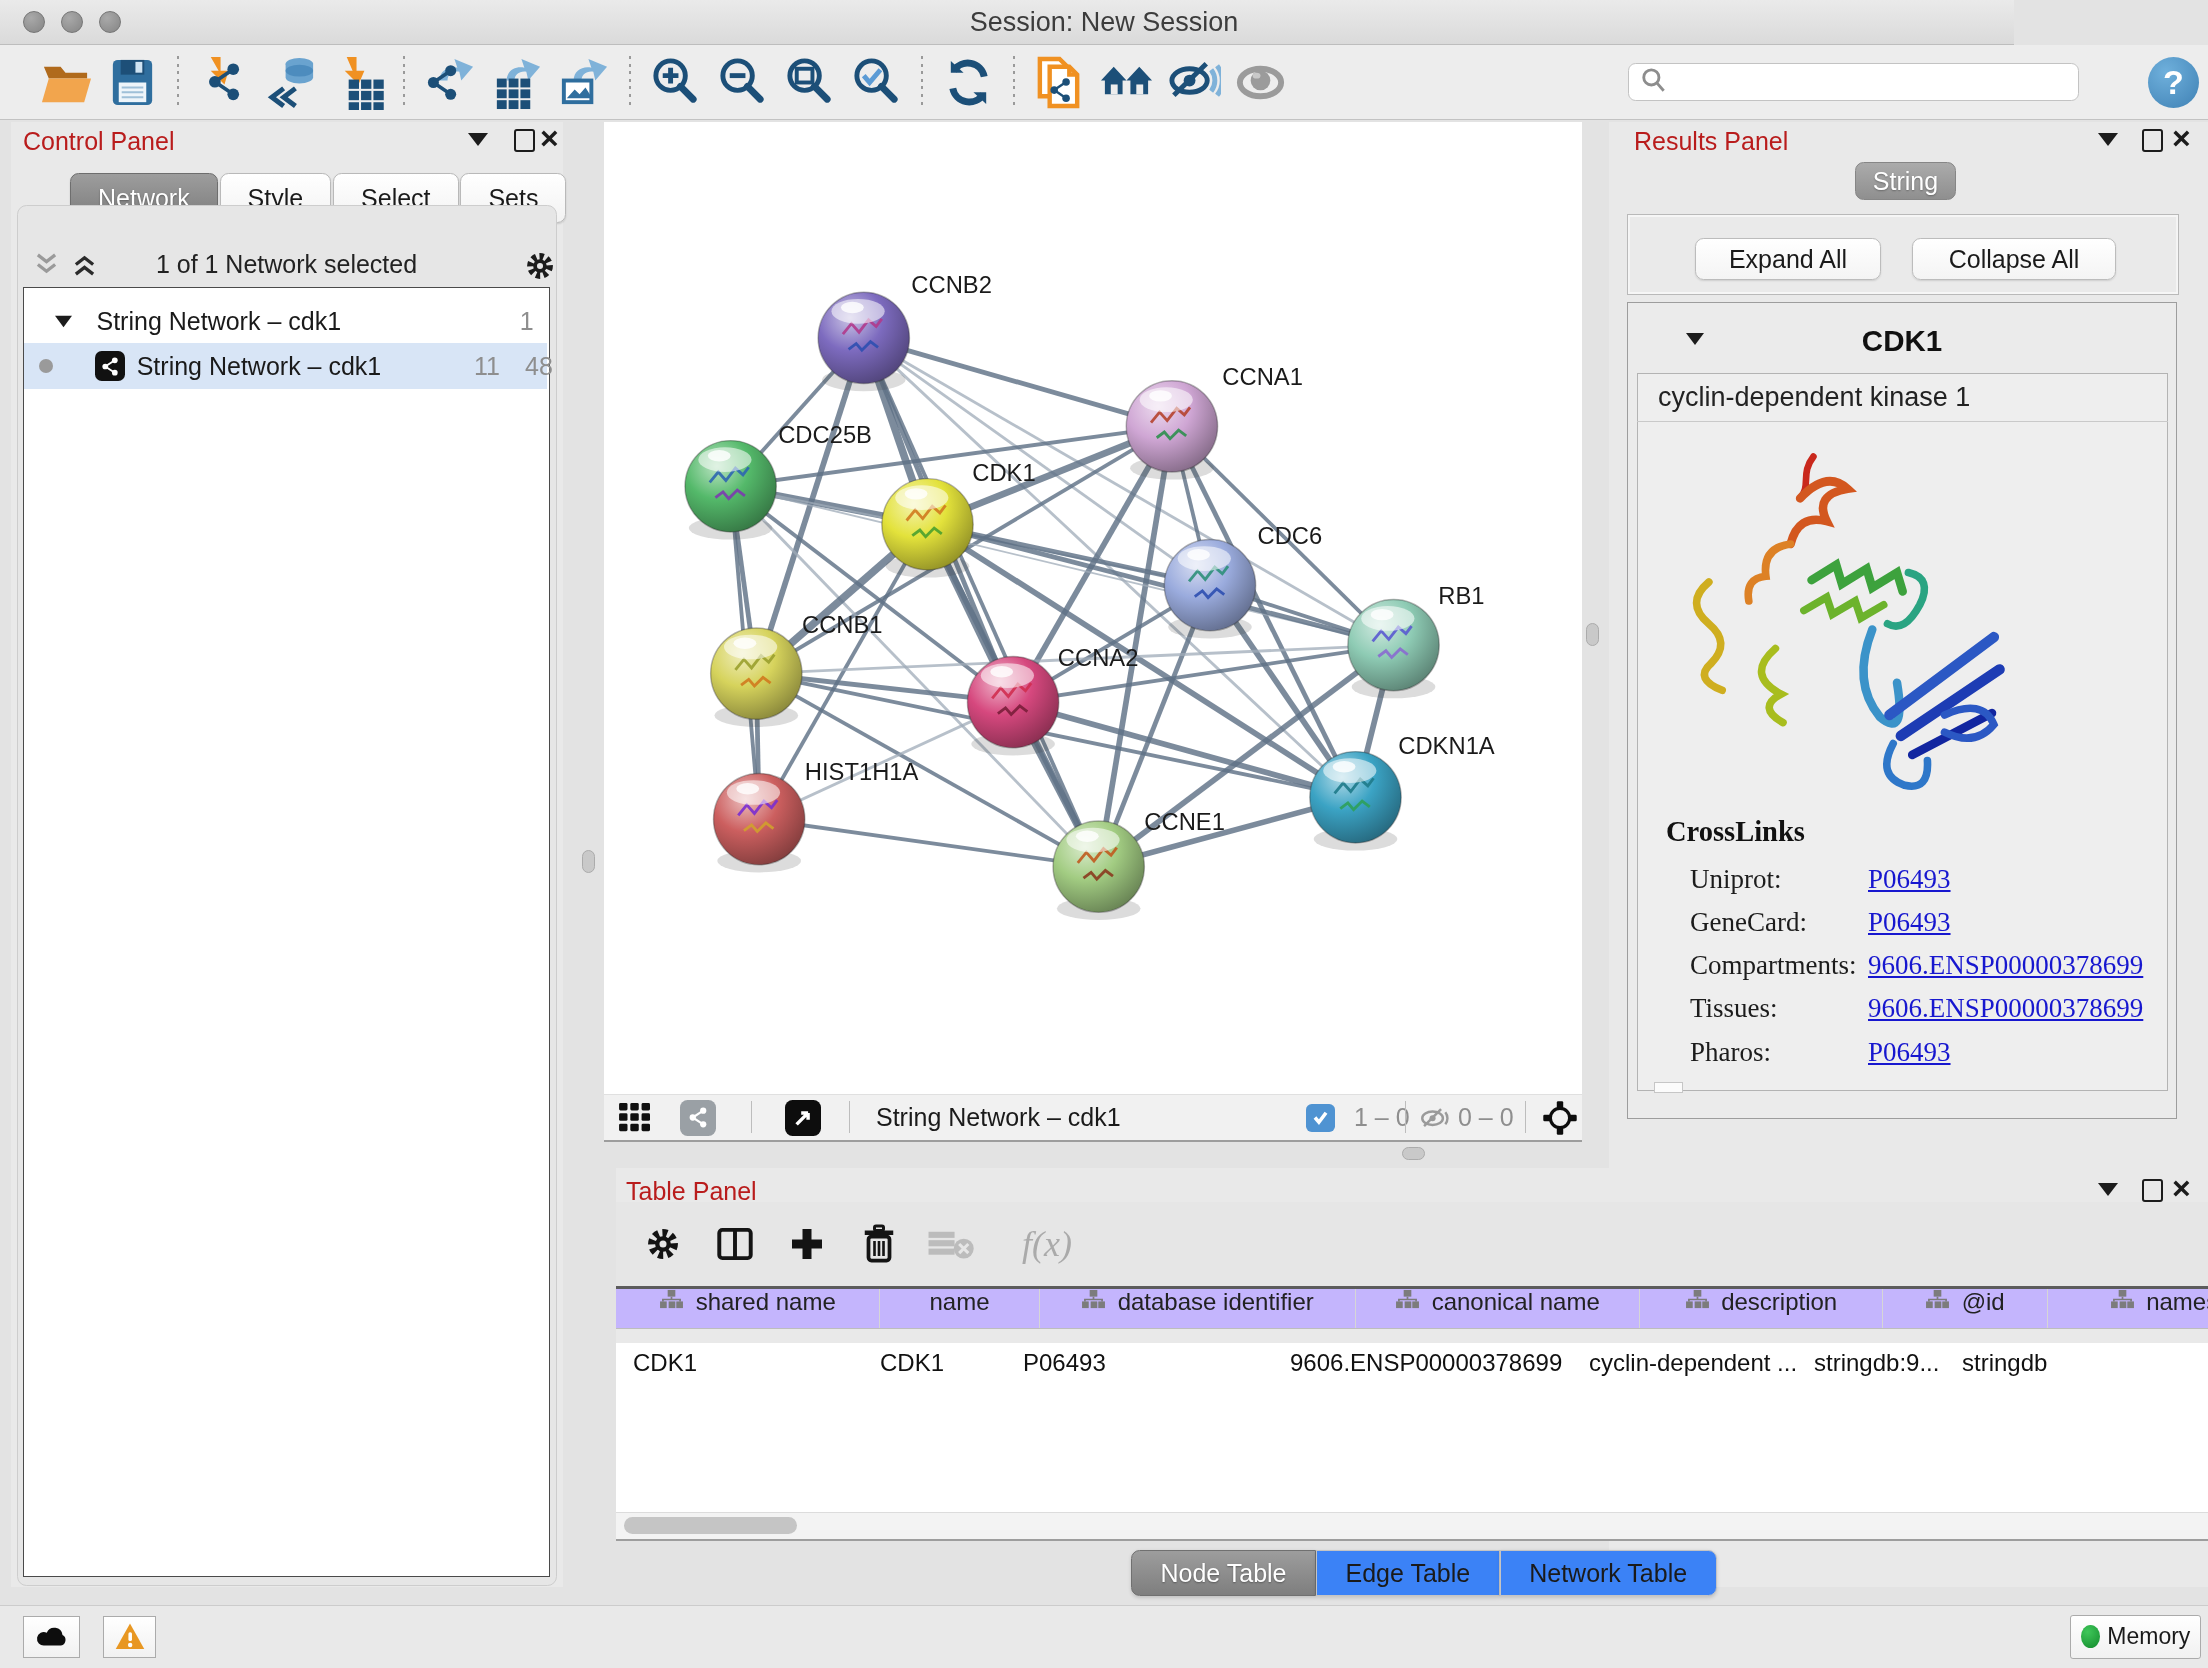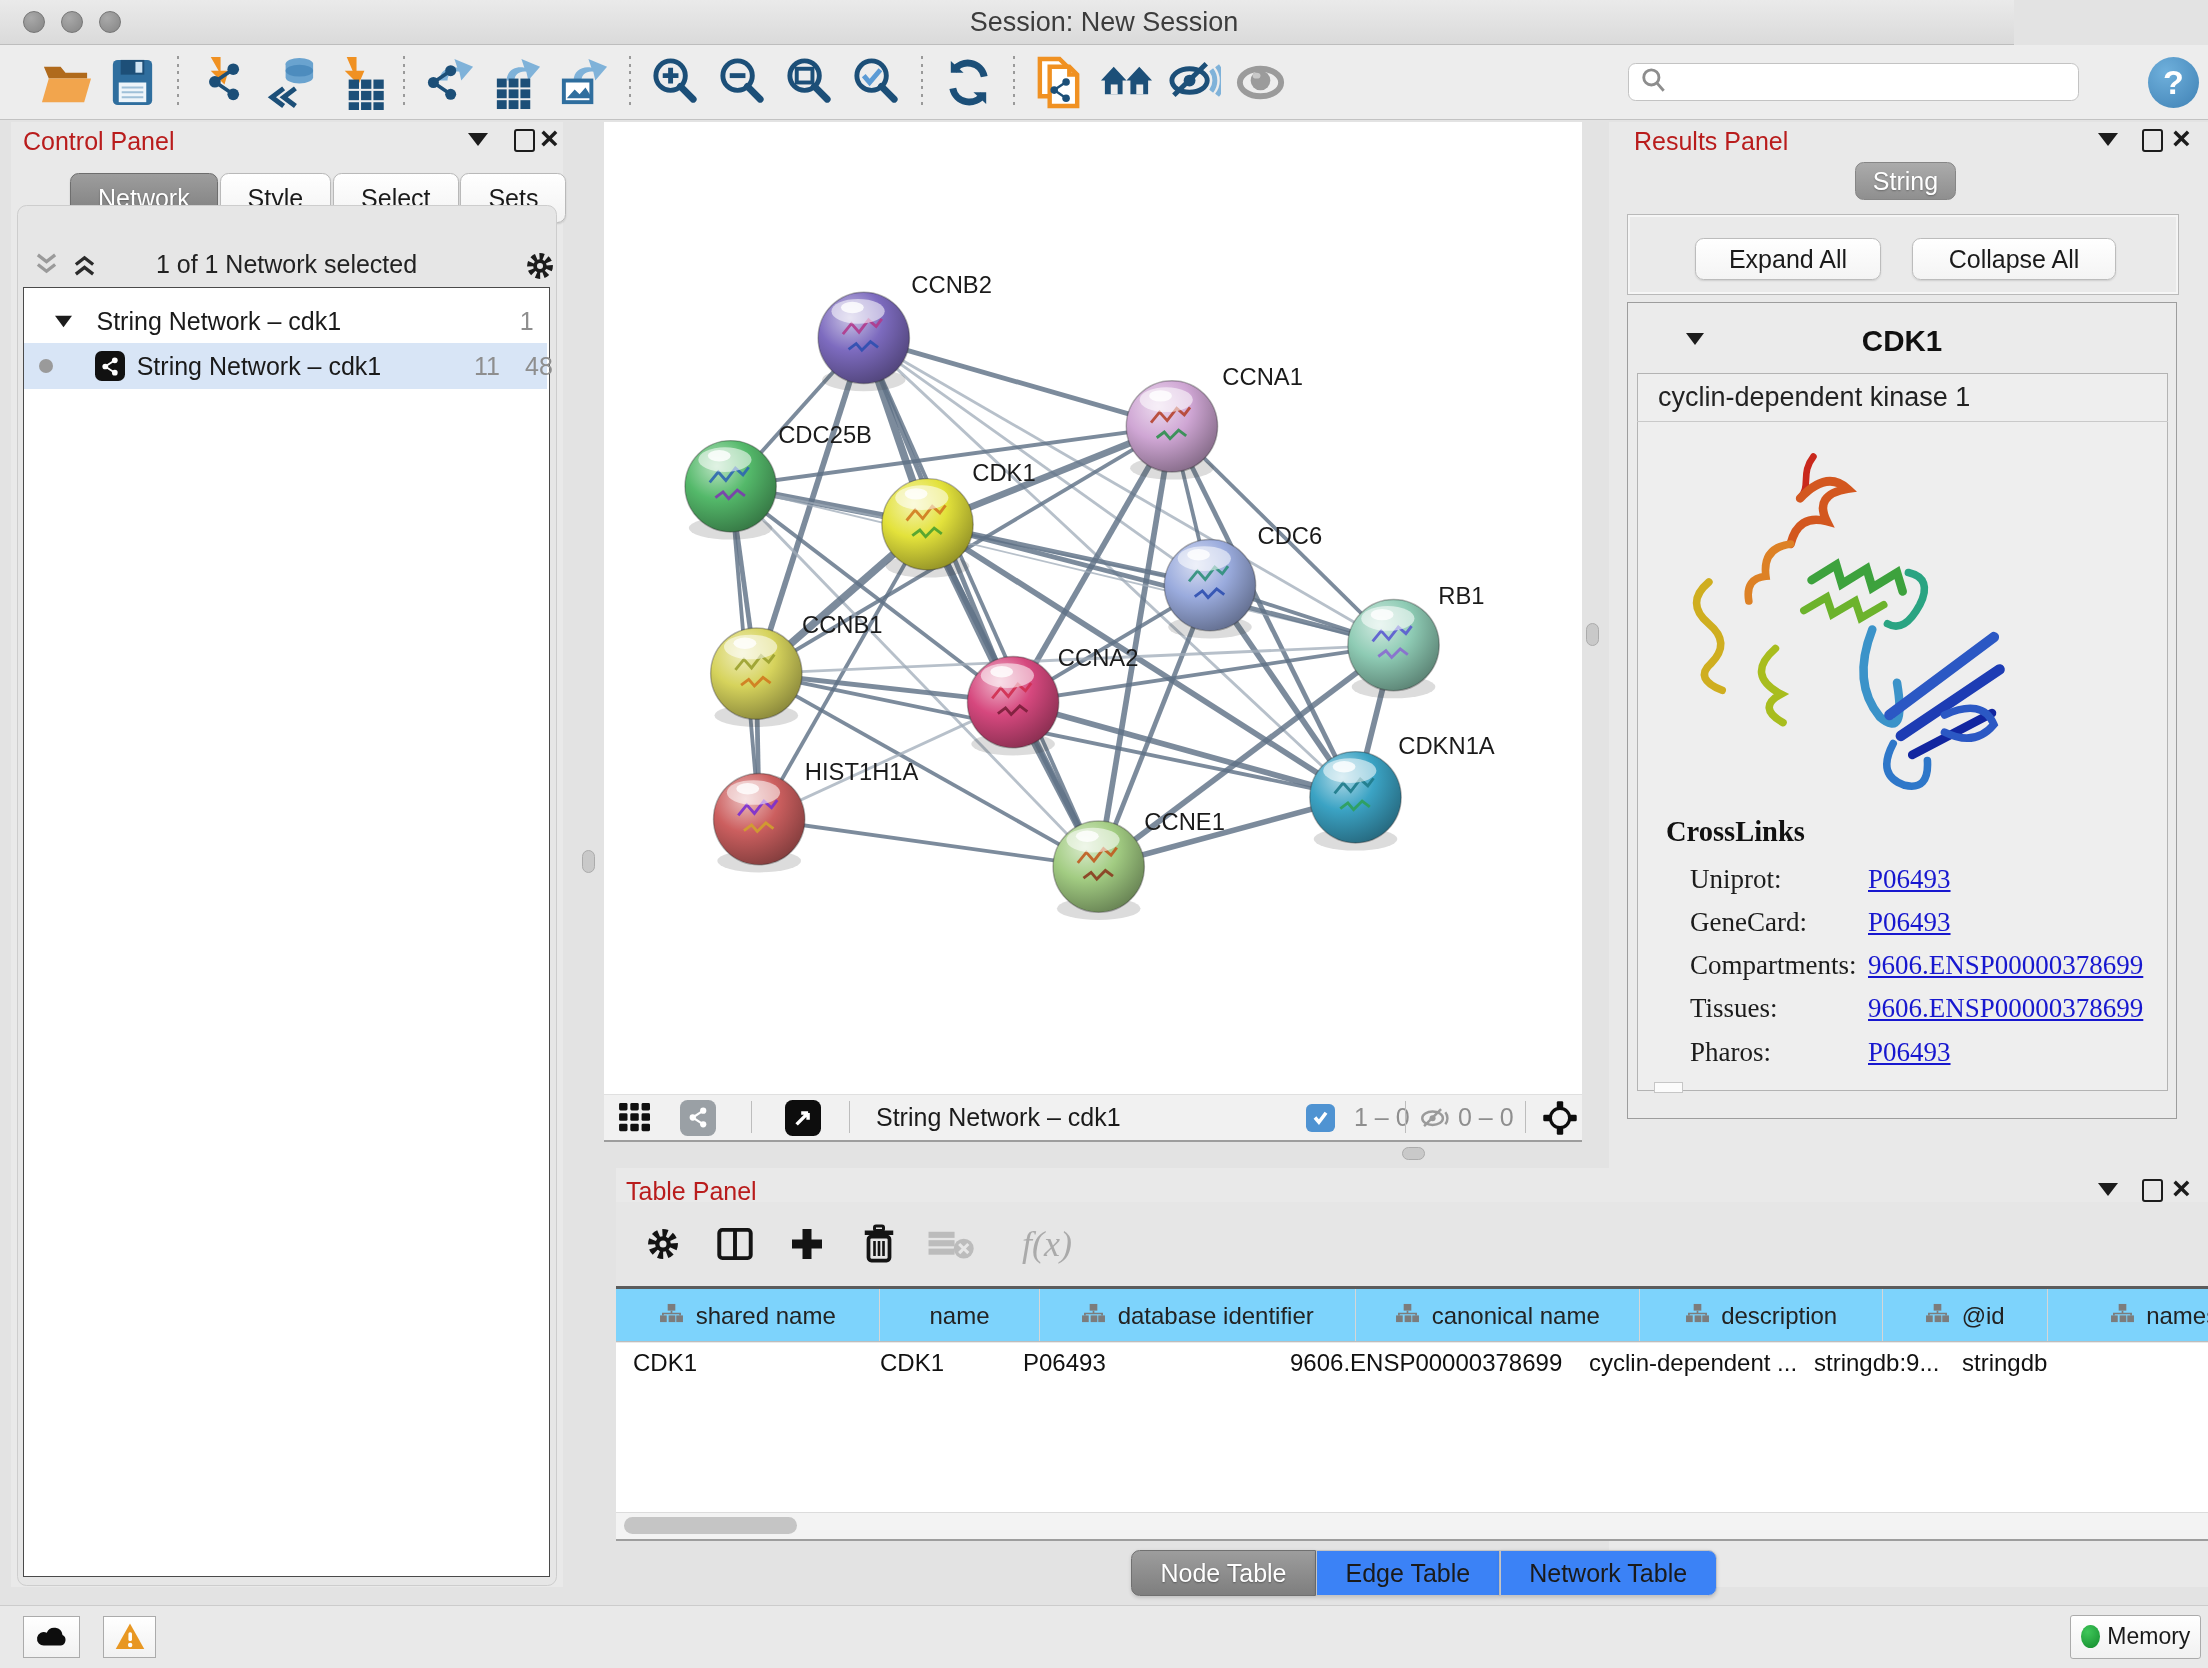--- a/index.html
+++ b/index.html
@@ -84,22 +84,22 @@
   .cl-value{position:absolute;left:178px;color:#1717cf;text-decoration:underline;}
   #rp-hthumb{left:1654px;top:1082px;width:27px;height:8.6px;background:#fbfbfb;border:1px solid #c6c6c6;}
 
   
   #table-panel{left:616px;top:1168px;width:1592px;height:373px;background:#e9e9e9;}
   #tp-toolbar{left:616px;top:1202px;width:1592px;height:84px;background:#e6e6e6;
     display:flex;align-items:center;padding-left:17px;box-sizing:border-box;}
   .tp-btn{width:59px;height:53px;display:flex;align-items:center;justify-content:center;flex:0 0 auto;margin-right:13.3px;}
   #fx-label{font-family:"Liberation Serif",serif;font-style:italic;font-size:36px;color:#aaa;}
   #tp-topline{left:616px;top:1286px;width:1592px;height:2.9px;background:#5c5c5c;}
-  #tbl-header{left:616px;top:1289px;width:1592px;height:53px;background:#7dd3fc;border-bottom:1px solid #bdbdbd;
-    display:flex;overflow:hidden;box-sizing:border-box;}
+  #tbl-header{left:616px;top:1289px;width:1592px;height:40px;background:#c4b5fd;border-bottom:1px solid #bdbdbd;
+    display:flex;overflow:hidden;box-sizing:border-box;align-items:flex-end;}
   .th-cell{height:53px;display:flex;align-items:center;justify-content:center;gap:11.4px;
     border-right:1px solid #d6d6d6;font-size:24px;color:#222;flex:0 0 auto;box-sizing:border-box;}
   #tbl-body{left:616px;top:1343px;width:1592px;height:169px;background:#fff;overflow:hidden;}
   .td-row{display:flex;height:40px;align-items:center;}
   .td-cell{padding-left:17px;font-size:24px;color:#111;flex:0 0 auto;box-sizing:border-box;
     white-space:nowrap;overflow:hidden;}
   #tbl-hscroll{left:616px;top:1512px;width:1592px;height:27px;background:#f3f3f3;border-top:1px solid #dcdcdc;}
   #tbl-thumb{left:624px;top:1517px;width:173px;height:17px;background:#c5c5c5;border-radius:8.6px;}
   #tp-bottom{left:616px;top:1539px;width:1592px;height:1.9px;background:#9d9d9d;}
 

